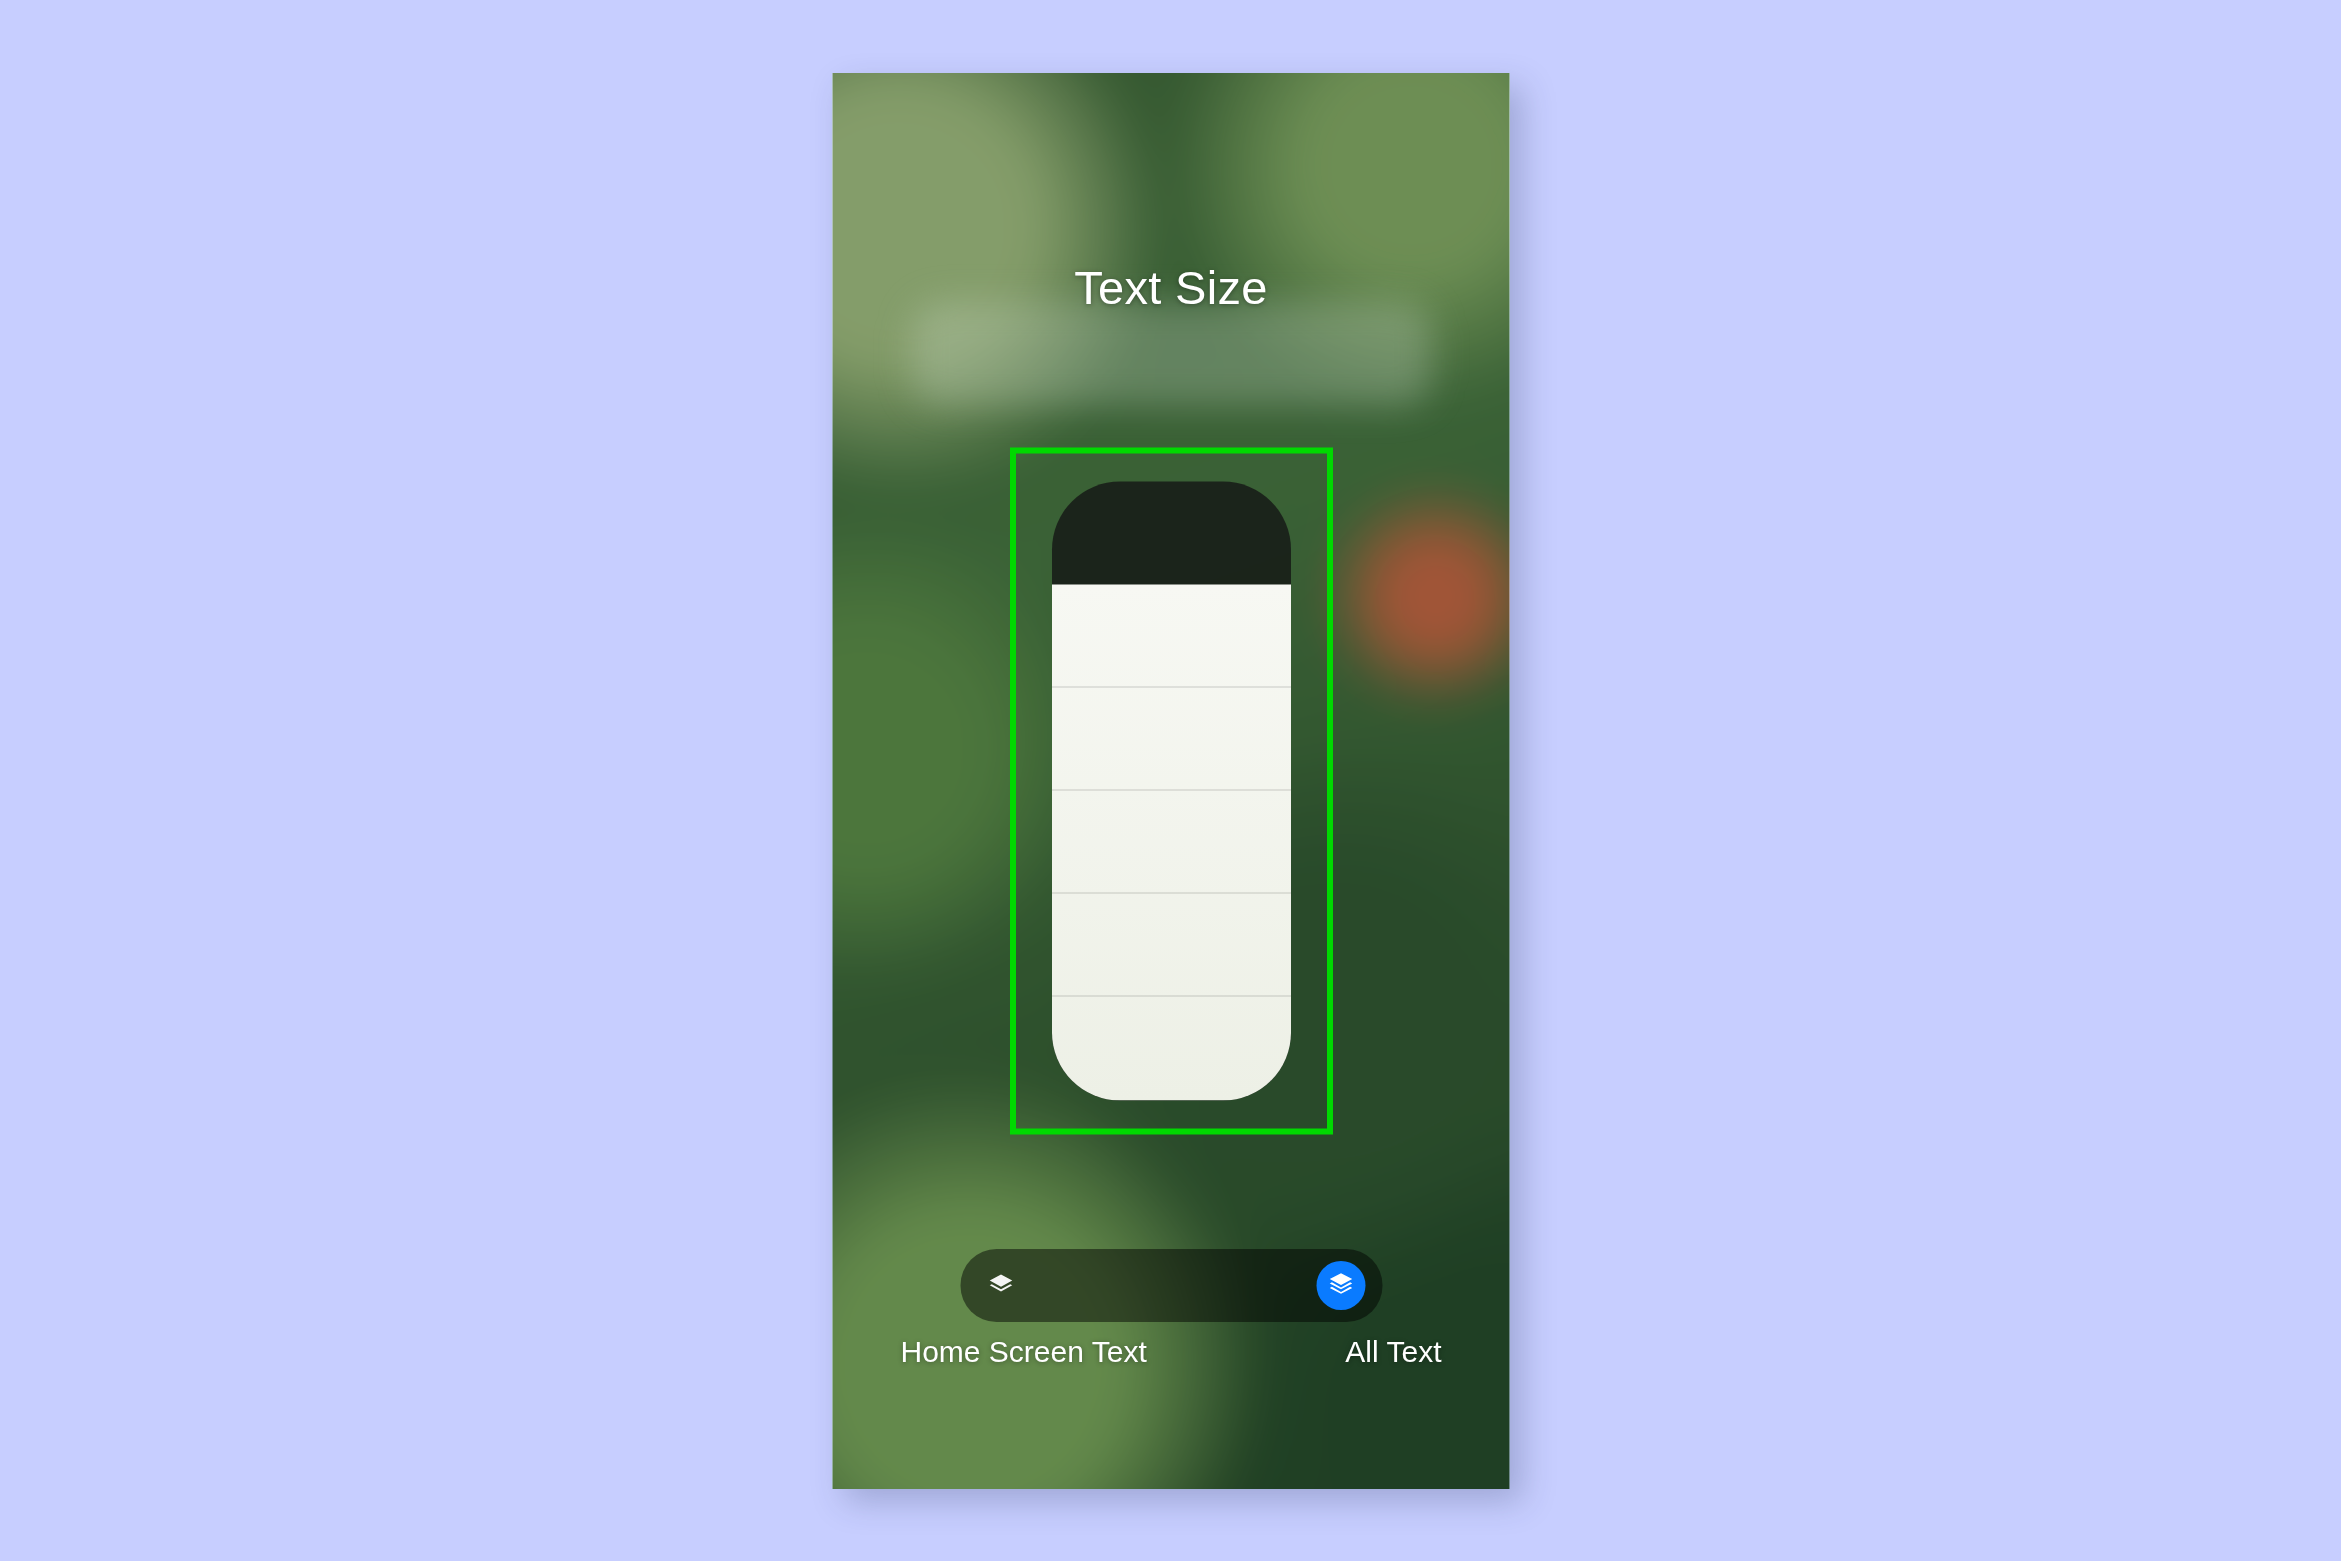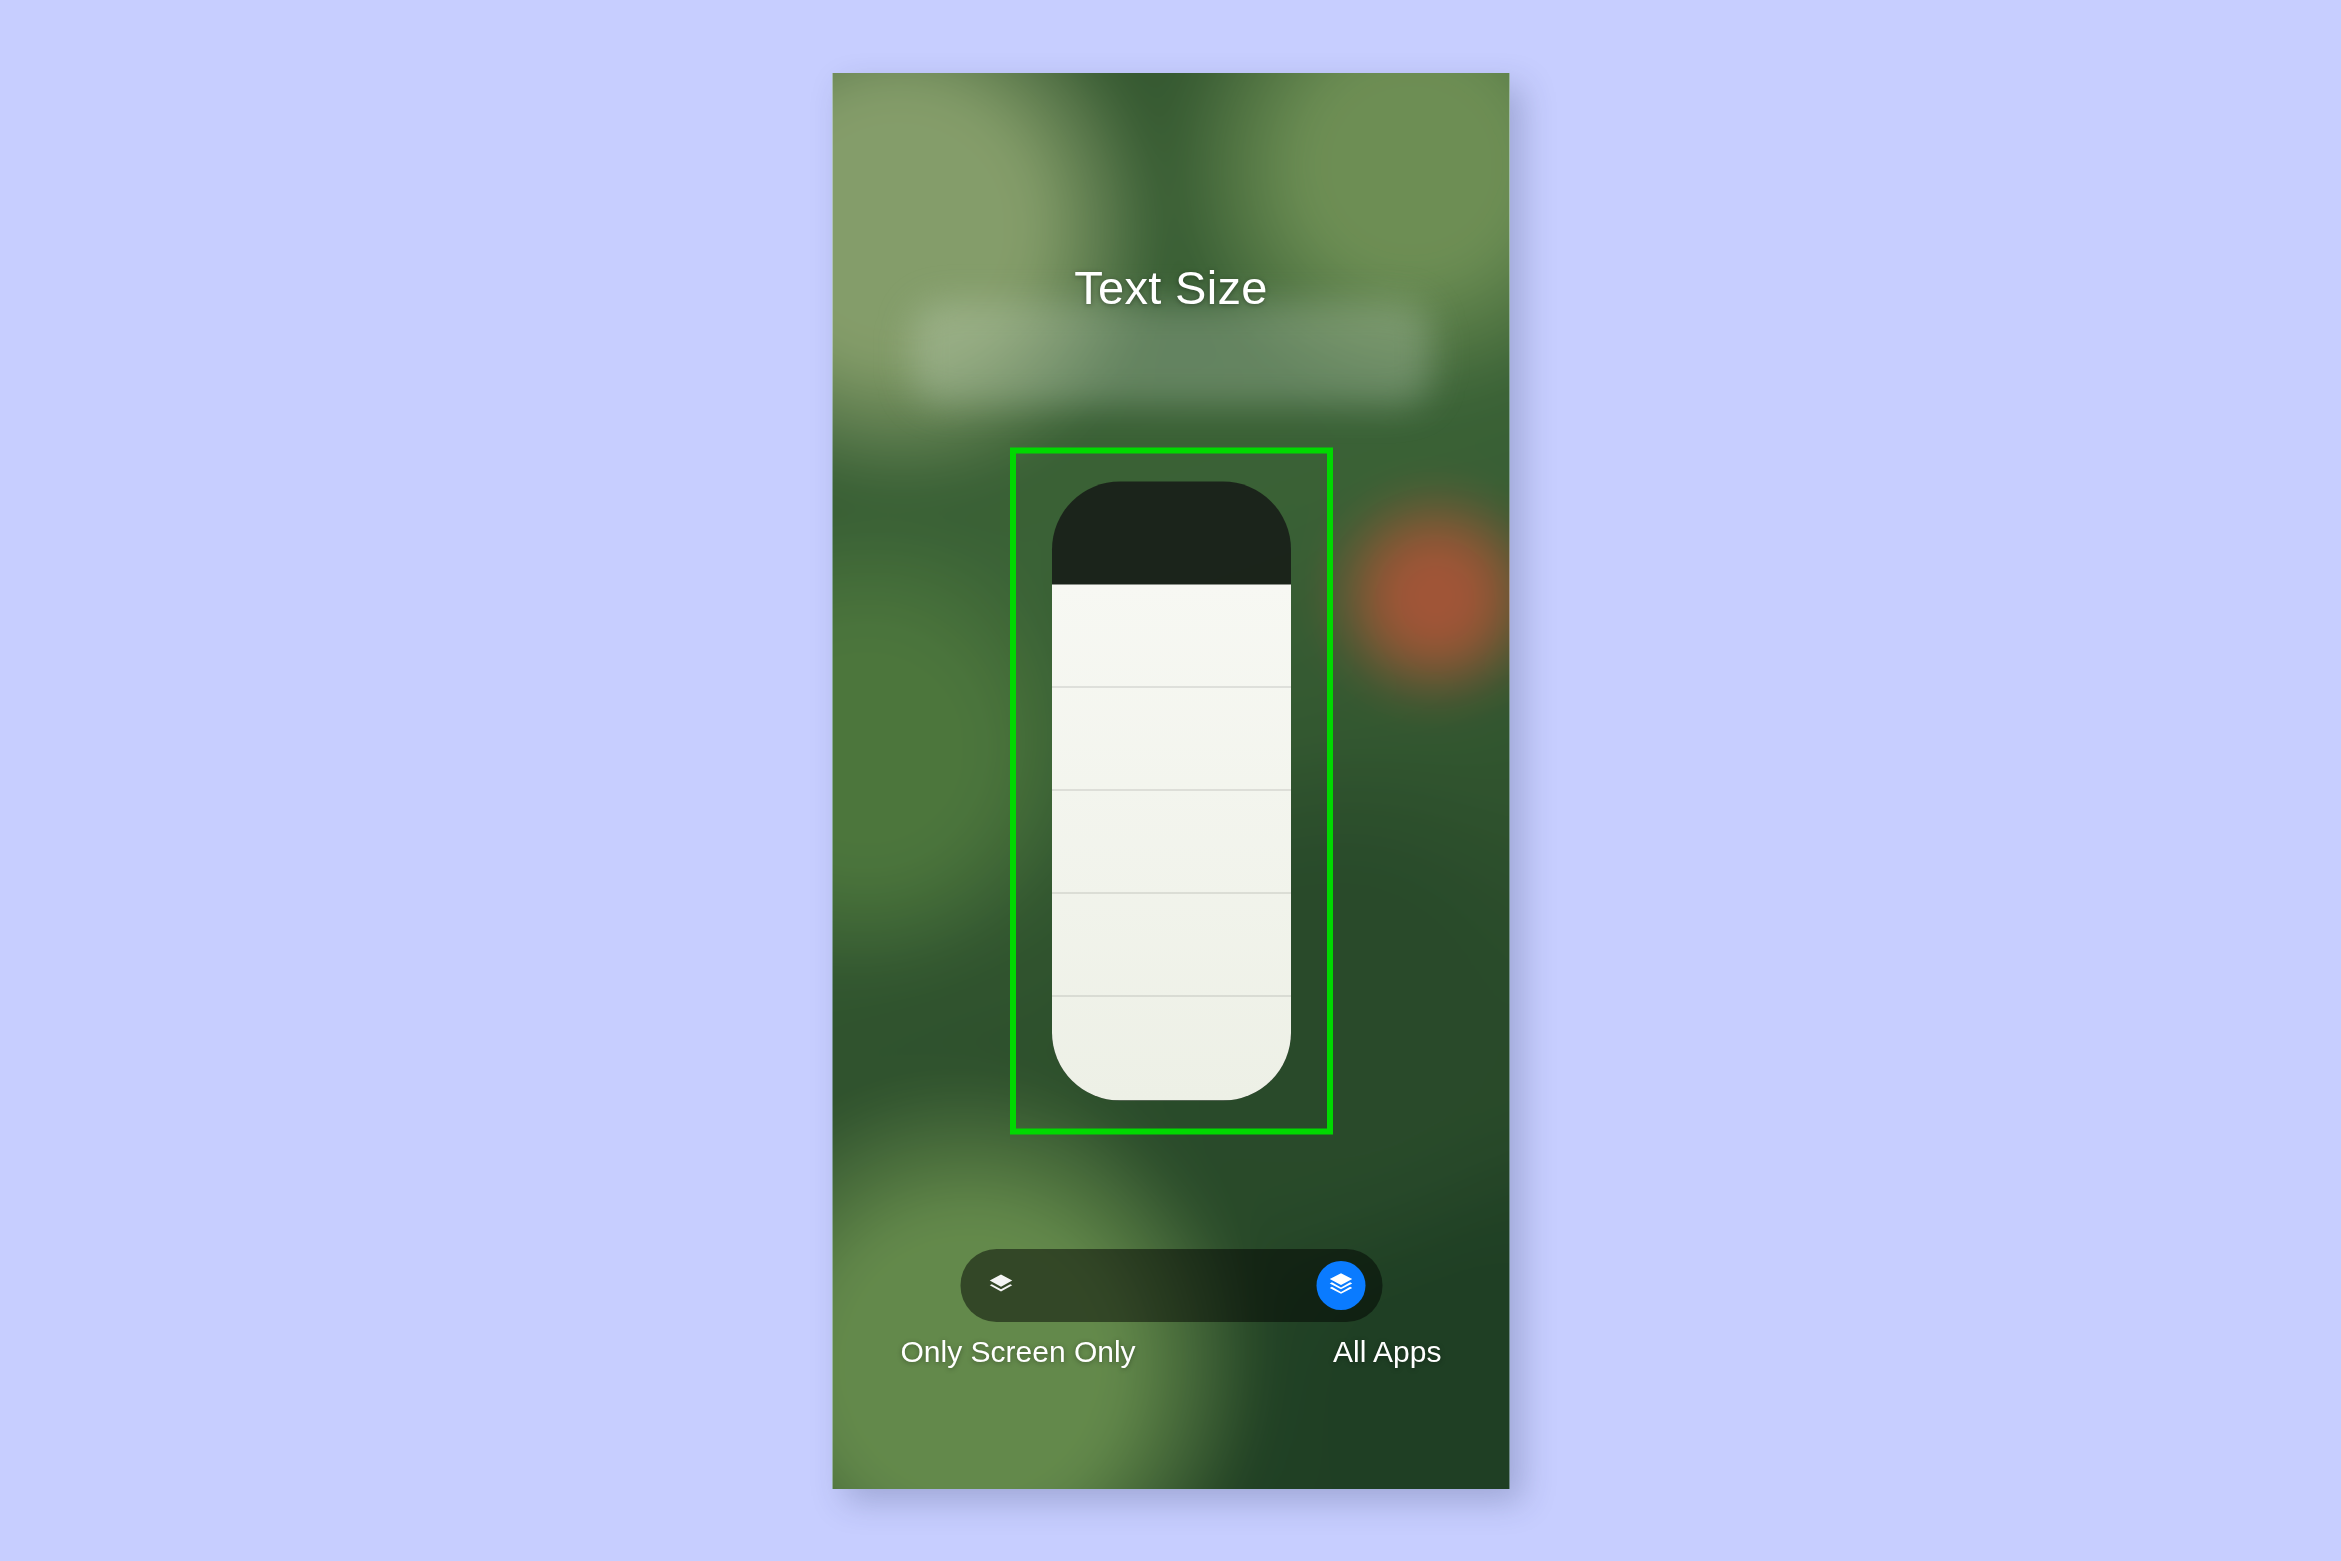--- a/index.html
+++ b/index.html
@@ -175,17 +175,17 @@
     <div class="scope-btn active">
       <span>
         <svg viewBox="0 0 24 24">
             <path d="M12 2 2 7.2 12 12.4l10-5.2L12 2Zm0 12.6L3.9 10 2 11l10 5.2L22 11l-1.9-1L12 14.6Zm0 4L3.9 14 2 15l10 5.2L22 15l-1.9-1L12 18.6Z"></path>
           </svg>
       </span>
     </div>
   </div>
 
   <div class="scope-labels">
-    <span>Only Screen Only</span>
-    <span>All Apps</span>
+    <span>Home Screen Text</span>
+    <span>All Text</span>
   </div>
 </div>
 
 
 </body></html>

